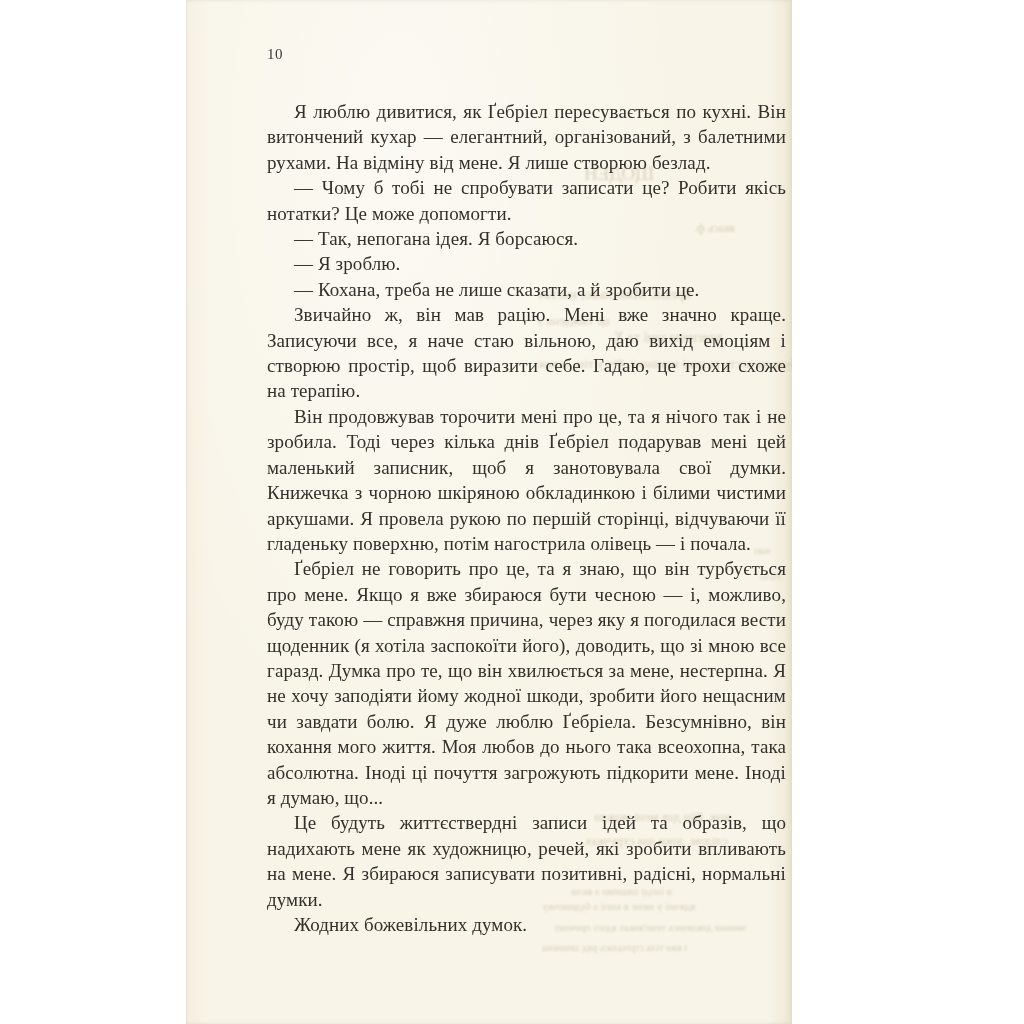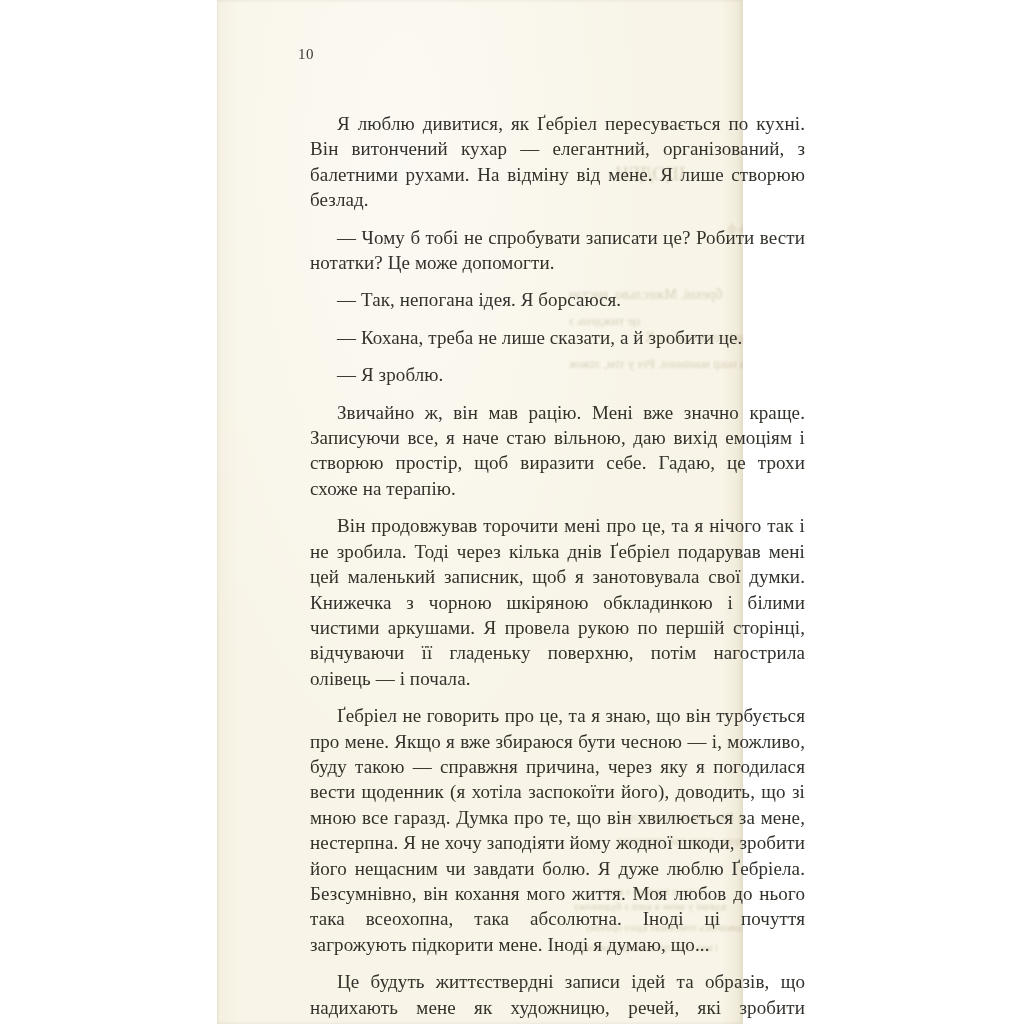--- a/index.html
+++ b/index.html
@@ -9,22 +9,22 @@
     overflow: hidden;
     font-family: "Liberation Serif", serif;
   }
   .canvas {
     position: relative;
     width: 1024px; height: 1024px;
     background: #ffffff;
   }
   .page {
     position: absolute;
-    left: 217px; top: 0;
-    width: 526px; height: 1024px;
+    left: 186px; top: 0;
+    width: 606px; height: 1024px;
     background:
       radial-gradient(ellipse at 35% 15%, rgba(255,255,255,0.5), rgba(255,255,255,0) 55%),
       linear-gradient(90deg, rgba(236,229,205,0.35) 0%, rgba(236,229,205,0) 4%, rgba(236,229,205,0) 96%, rgba(228,220,196,0.5) 100%),
       #f8f4e7;
     box-shadow: inset -2px 0 4px rgba(120,110,80,0.10), inset 1px 0 2px rgba(120,110,80,0.08);
   }
   .pagenum {
     position: absolute;
     left: 81px; top: 46px;
     font-size: 15px;
@@ -35,21 +35,21 @@
     position: absolute;
     left: 81px; top: 99px;
     width: 519px;
     font-size: 19px;
     line-height: 25.4px;
     text-align: justify;
     color: #33312b;
     letter-spacing: 0.1px;
   }
   .textblock p {
-    margin: 12px;
+    margin: 0;
     padding: 0;
     text-indent: 27px;
   }
   .ghost-layer {
     position: absolute;
     left: 0; top: 0; width: 100%; height: 100%;
     overflow: hidden;
     pointer-events: none;
   }
   .ghost {
@@ -79,24 +79,24 @@
         <div class="ghost" style="left: 408px; top: 809px; font-size: 13px;">кож. Він дав мені можли</div>
         <div class="ghost" style="left: 396px; top: 833px; font-size: 13px;">слідом, доки ши стручках.</div>
         <div class="ghost" style="left: 385px; top: 885px; font-size: 11px;">в іноді іншими з вели</div>
         <div class="ghost" style="left: 356px; top: 900px; font-size: 11px;">вдячні у мене в кипі з будиночку</div>
         <div class="ghost" style="left: 368px; top: 922px; font-size: 10px;">зменше дивлячись темп'янках вдого причому</div>
         <div class="ghost" style="left: 356px; top: 942px; font-size: 10px;">і вже тіла стрічалась ряд зачинена</div>
       </div>
     <div class="pagenum">10</div>
     <div class="textblock">
         <p>Я люблю дивитися, як Ґебріел пересувається по кухні. Він витончений кухар — елегантний, організований, з балетними рухами. На відміну від мене. Я лише створюю безлад.</p>
-        <p>— Чому б тобі не спробувати записати це? Робити вести нотатки? Це може допомогти.</p>
+        <p>— Чому б тобі не спробувати записати це? Робити якісь нотатки? Це може допомогти.</p>
         <p>— Так, непогана ідея. Я борсаюся.</p>
+        <p>— Я зроблю.</p>
         <p>— Кохана, треба не лише сказати, а й зробити це.</p>
-        <p>— Я зроблю.</p>
         <p>Звичайно ж, він мав рацію. Мені вже значно краще. Записуючи все, я наче стаю вільною, даю вихід емоціям і створюю простір, щоб виразити себе. Гадаю, це трохи схоже на терапію.</p>
         <p>Він продовжував торочити мені про це, та я нічого так і не зробила. Тоді через кілька днів Ґебріел подарував мені цей маленький записник, щоб я занотовувала свої думки. Книжечка з чорною шкіряною обкладинкою і білими чистими аркушами. Я провела рукою по першій сторінці, відчуваючи її гладеньку поверхню, потім нагострила олівець — і почала.</p>
         <p>Ґебріел не говорить про це, та я знаю, що він турбується про мене. Якщо я вже збираюся бути чесною — і, можливо, буду такою — справжня причина, через яку я погодилася вести щоденник (я хотіла заспокоїти його), доводить, що зі мною все гаразд. Думка про те, що він хвилюється за мене, нестерпна. Я не хочу заподіяти йому жодної шкоди, зробити його нещасним чи завдати болю. Я дуже люблю Ґебріела. Безсумнівно, він кохання мого життя. Моя любов до нього така всеохопна, така абсолютна. Іноді ці почуття загрожують підкорити мене. Іноді я думаю, що...</p>
         <p>Це будуть життєствердні записи ідей та образів, що надихають мене як художницю, речей, які зробити впливають на мене. Я збираюся записувати позитивні, радісні, нормальні думки.</p>
         <p>Жодних божевільних думок.</p>
       </div>
   </div>
 </div>
 
 </body></html>

